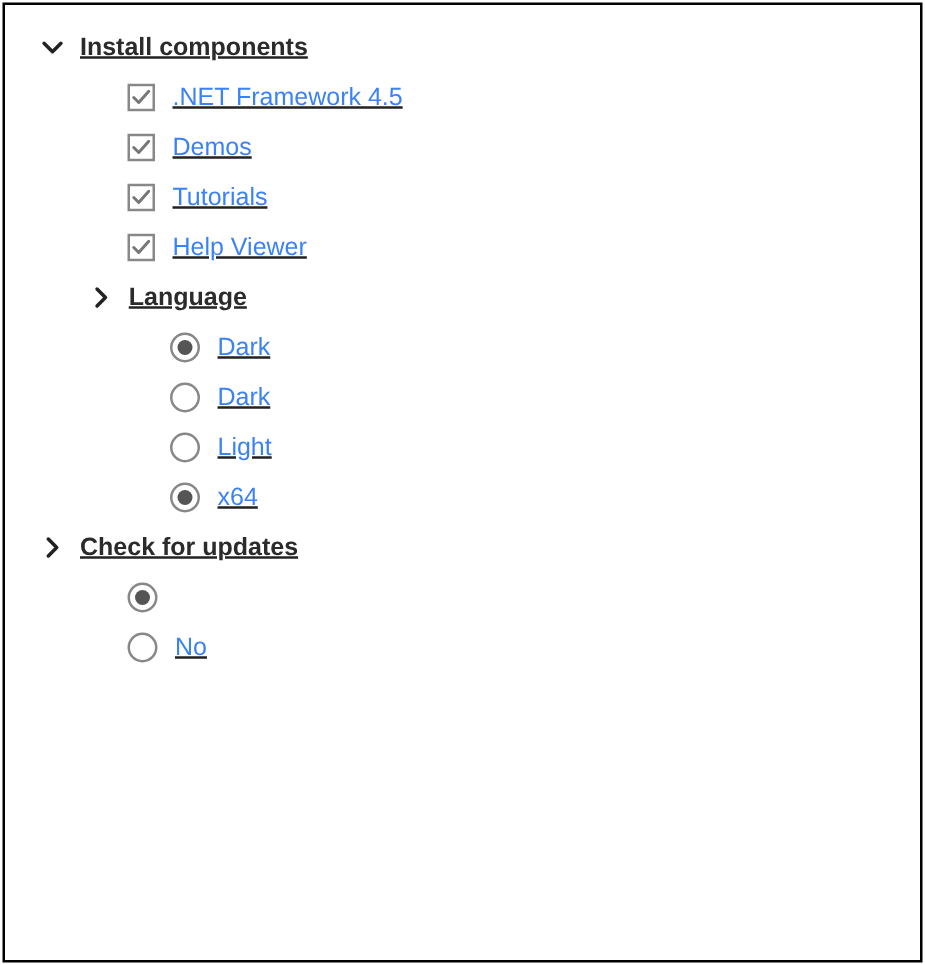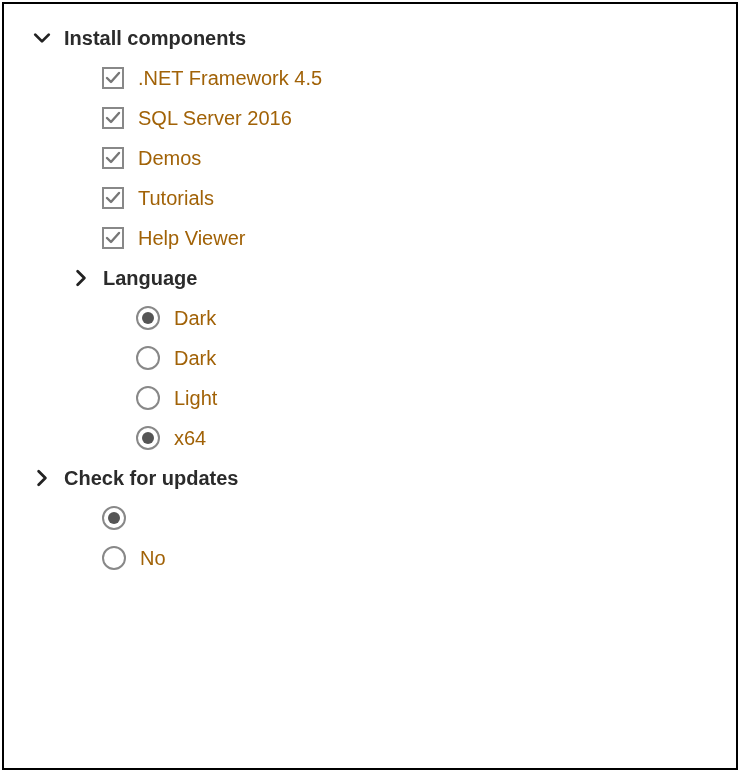--- a/index.html
+++ b/index.html
@@ -13,31 +13,32 @@
     height: 772px;
   }
   .panel {
     border: 2px solid #000;
     width: 736px;
     height: 768px;
     margin: 2px;
     padding: 14px 10px 10px 10px;
     overflow: hidden;
     background: #fff;
+    text-decoration: underline;
   }
   .row {
     display: flex;
     align-items: center;
     height: 40px;
   }
   .indent-0 { padding-left: 16px; }
   .indent-1 { padding-left: 55px; }
   .indent-2 { padding-left: 88px; }
   .bold { font-weight: 700; color: #2b2b2b; }
-  .label { color: #a16207; }
+  .label { color: #3b82f6; }
   
   .chev {
     display: inline-flex;
     width: 24px;
     height: 24px;
     align-items: center;
     justify-content: center;
     margin-right: 10px;
     flex: 0 0 auto;
   }
@@ -93,28 +94,20 @@
     <span class="bold">Install components</span>
   </div>
 
   <div class="row indent-2">
     <span class="cb">
       <svg width="16" height="16" viewBox="0 0 16 16">
           <path d="M2 8 L6 12 L14 3" fill="none" stroke="#777" stroke-width="2.4" stroke-linecap="round" stroke-linejoin="round"></path>
         </svg>
     </span>
     <span class="label">.NET Framework 4.5</span>
-  </div>
-  <div class="row indent-2">
-    <span class="cb">
-      <svg width="16" height="16" viewBox="0 0 16 16">
-          <path d="M2 8 L6 12 L14 3" fill="none" stroke="#777" stroke-width="2.4" stroke-linecap="round" stroke-linejoin="round"></path>
-        </svg>
-    </span>
-    <span class="label">SQL Server 2016</span>
   </div>
   <div class="row indent-2">
     <span class="cb">
       <svg width="16" height="16" viewBox="0 0 16 16">
           <path d="M2 8 L6 12 L14 3" fill="none" stroke="#777" stroke-width="2.4" stroke-linecap="round" stroke-linejoin="round"></path>
         </svg>
     </span>
     <span class="label">Demos</span>
   </div>
   <div class="row indent-2">

